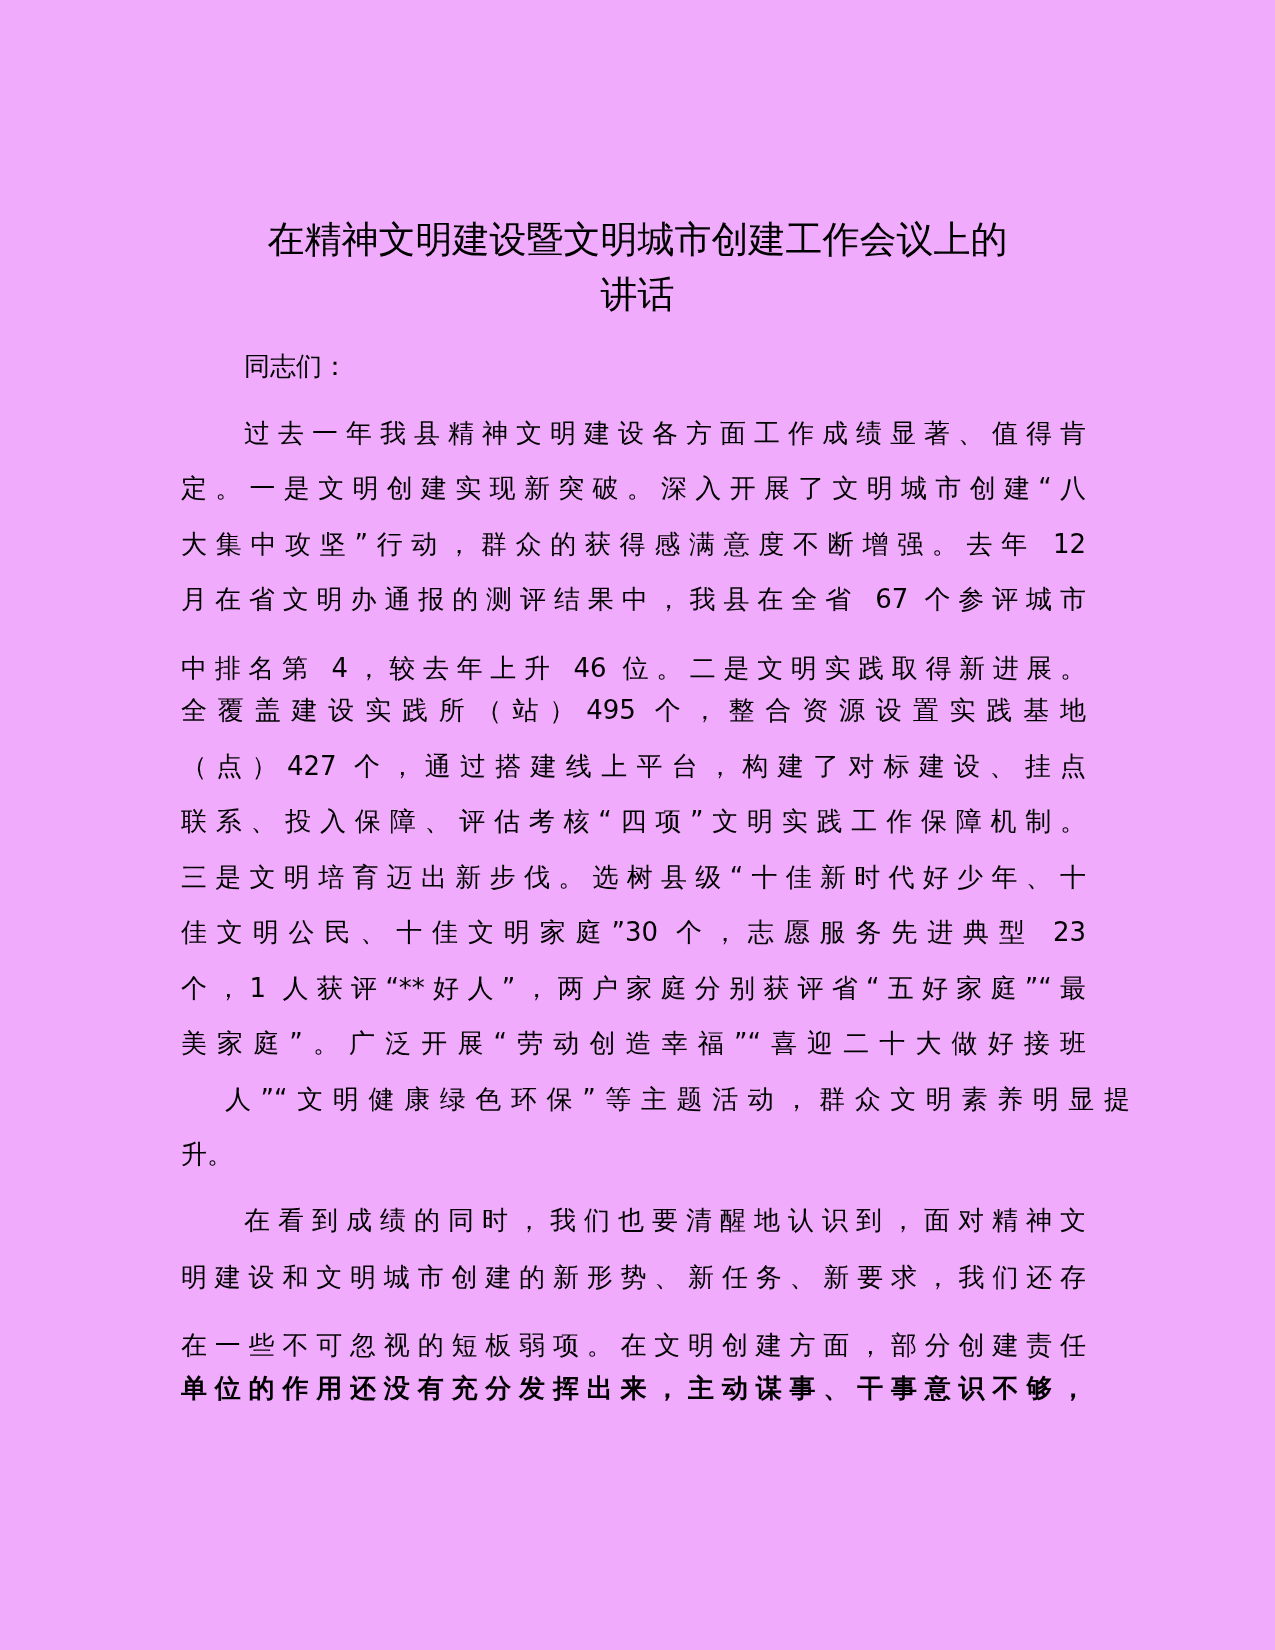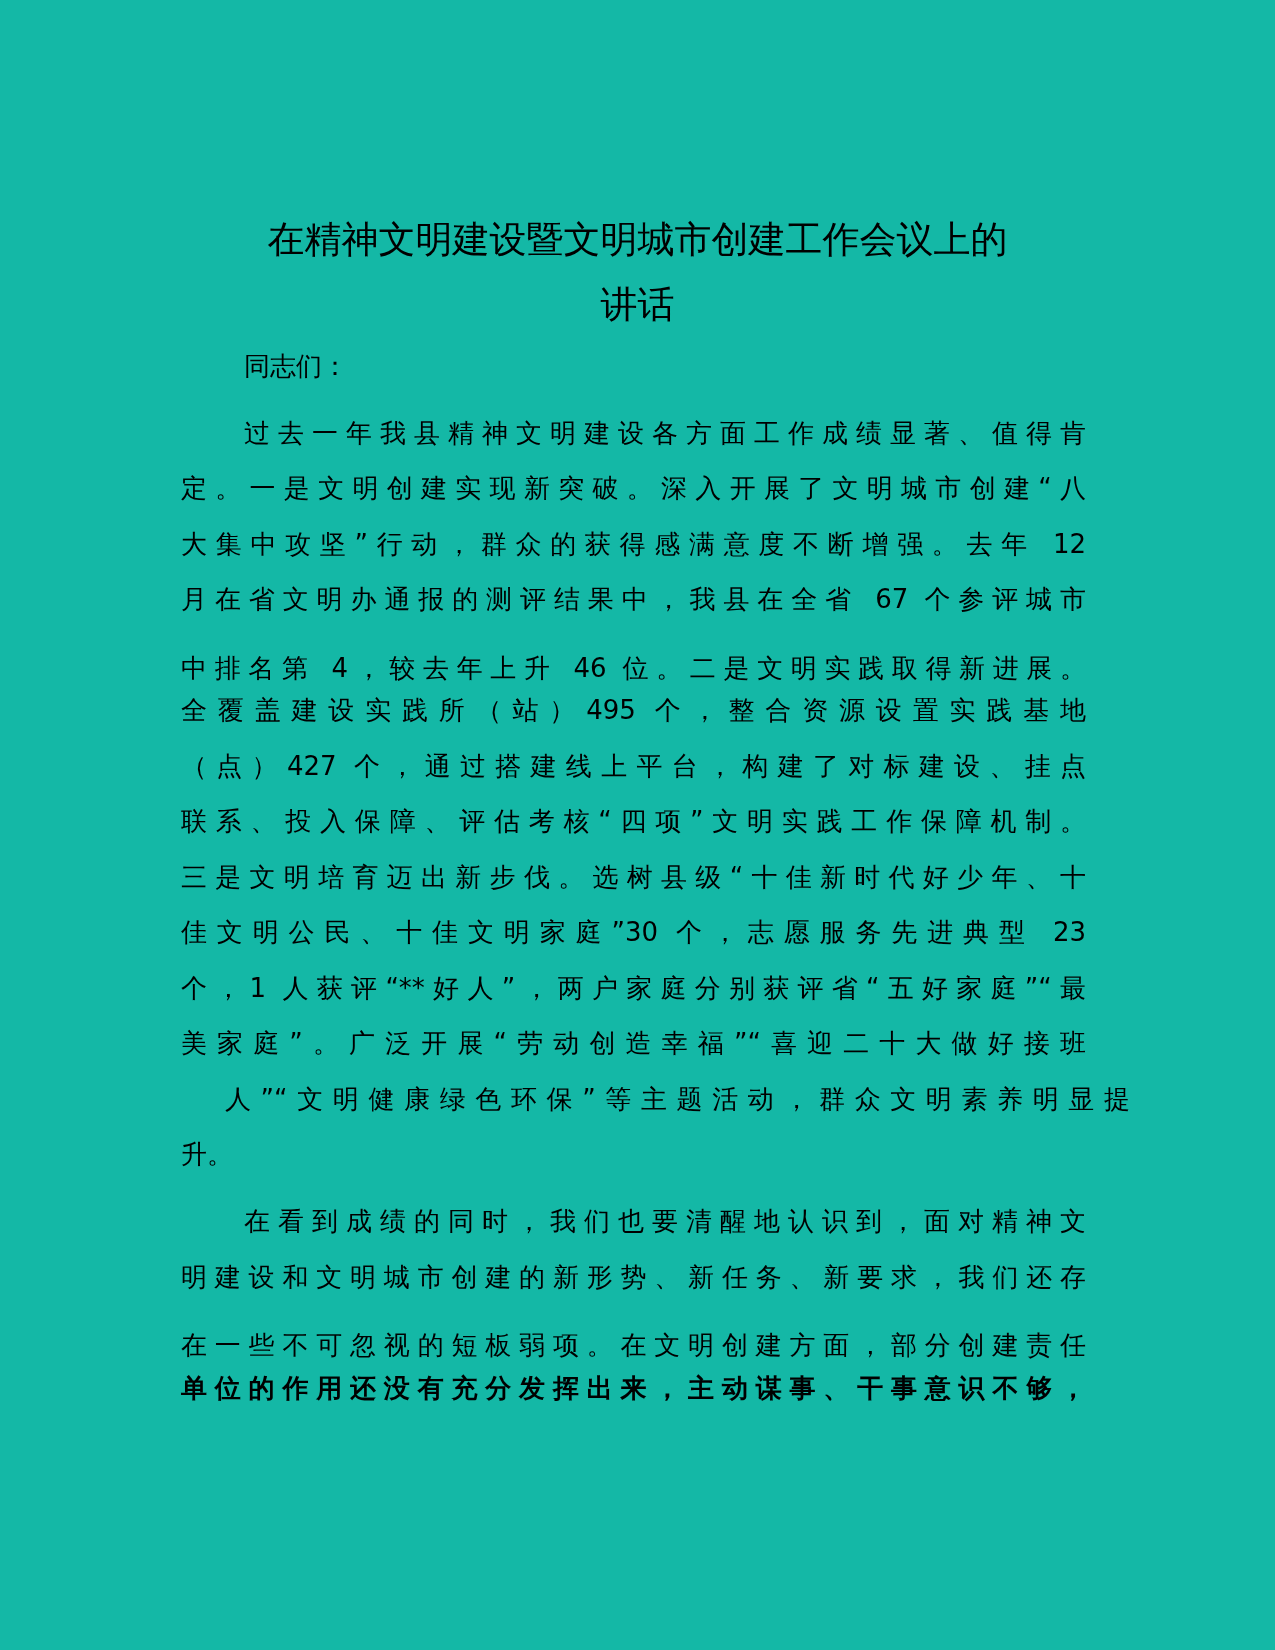--- a/index.html
+++ b/index.html
@@ -1,32 +1,32 @@
 <!DOCTYPE html>
 <html><head>
 <meta charset="utf-8">
 <style>
   html, body { margin: 0; padding: 0; background: #ffffff; }
   body { width: 1275px; height: 1650px; position: relative; overflow: hidden;
          font-family: "DejaVu Sans", sans-serif; color: #000; }
-  .page { position: absolute; left: 0; top: 0; width: 1275px; height: 1650px; background: #14b8a6; }
+  .page { position: absolute; left: 0; top: 0; width: 1275px; height: 1650px; background: #f0abfc; }
   .title-line { position: absolute; left: 0; width: 1275px; text-align: center;
                 font-size: 37px; line-height: 50px; letter-spacing: 0px; white-space: nowrap; }
   .line { position: absolute; left: 181px; width: 905px; font-size: 26px; line-height: 40px;
           white-space: nowrap; text-align: justify; text-align-last: justify; }
   .line.last { text-align-last: left; }
   .line.indent { left: 244px; width: 842px; }
 </style>
 </head>
 <body>
 
 <div class="page">
 
   <div class="title-line" style="top:215px;">在精神文明建设暨文明城市创建工作会议上的</div>
-  <div class="title-line" style="top:280px;">讲话</div>
+  <div class="title-line" style="top:270px;">讲话</div>
 
   <div class="line indent last" style="top:346px;">同志们：</div>
 
   <div>
     <div class="line indent" style="top:413px;">过去一年我县精神文明建设各方面工作成绩显著、值得肯</div>
     <div class="line" style="top:468px;">定。一是文明创建实现新突破。深入开展了文明城市创建“八</div>
     <div class="line" style="top:524px;">大集中攻坚”行动，群众的获得感满意度不断增强。去年 12</div>
     <div class="line" style="top:579px;">月在省文明办通报的测评结果中，我县在全省 67 个参评城市</div>
     <div class="line" style="top:648px;">中排名第 4，较去年上升 46 位。二是文明实践取得新进展。</div>
     <div class="line" style="top:690px;">全覆盖建设实践所（站）495 个，整合资源设置实践基地</div>
@@ -34,19 +34,19 @@
     <div class="line" style="top:801px;">联系、投入保障、评估考核“四项”文明实践工作保障机制。</div>
     <div class="line" style="top:857px;">三是文明培育迈出新步伐。选树县级“十佳新时代好少年、十</div>
     <div class="line" style="top:912px;">佳文明公民、十佳文明家庭”30 个，志愿服务先进典型 23</div>
     <div class="line" style="top:968px;">个，1 人获评“**好人”，两户家庭分别获评省“五好家庭”“最</div>
     <div class="line" style="top:1023px;">美家庭”。广泛开展“劳动创造幸福”“喜迎二十大做好接班</div>
     <div class="line" style="top:1079px;margin-left:44px;">人”“文明健康绿色环保”等主题活动，群众文明素养明显提</div>
     <div class="line last" style="top:1134px;">升。</div>
   </div>
 
   <div>
-    <div class="line indent" style="top:1201px;">在看到成绩的同时，我们也要清醒地认识到，面对精神文</div>
+    <div class="line indent" style="top:1201px;font-family:Liberation Serif, serif;">在看到成绩的同时，我们也要清醒地认识到，面对精神文</div>
     <div class="line" style="top:1257px;">明建设和文明城市创建的新形势、新任务、新要求，我们还存</div>
     <div class="line" style="top:1312px;margin-top:13px;">在一些不可忽视的短板弱项。在文明创建方面，部分创建责任</div>
     <div class="line" style="top:1368px;font-weight:bold;">单位的作用还没有充分发挥出来，主动谋事、干事意识不够，</div>
   </div>
 
 </div>
 
 </body></html>

